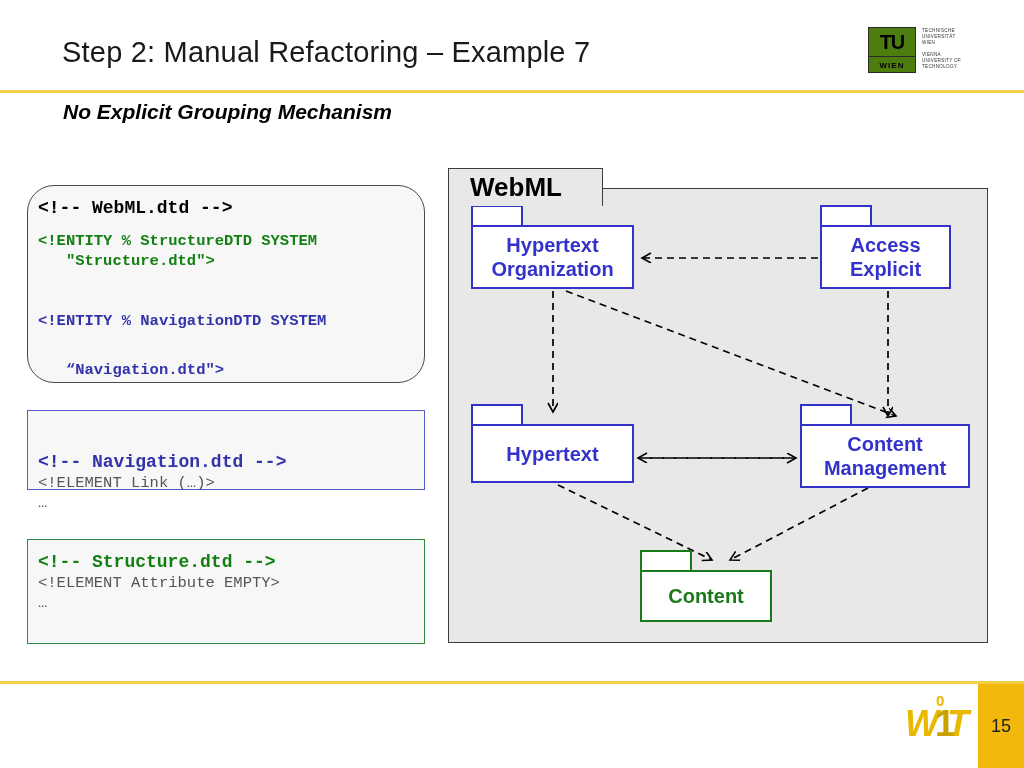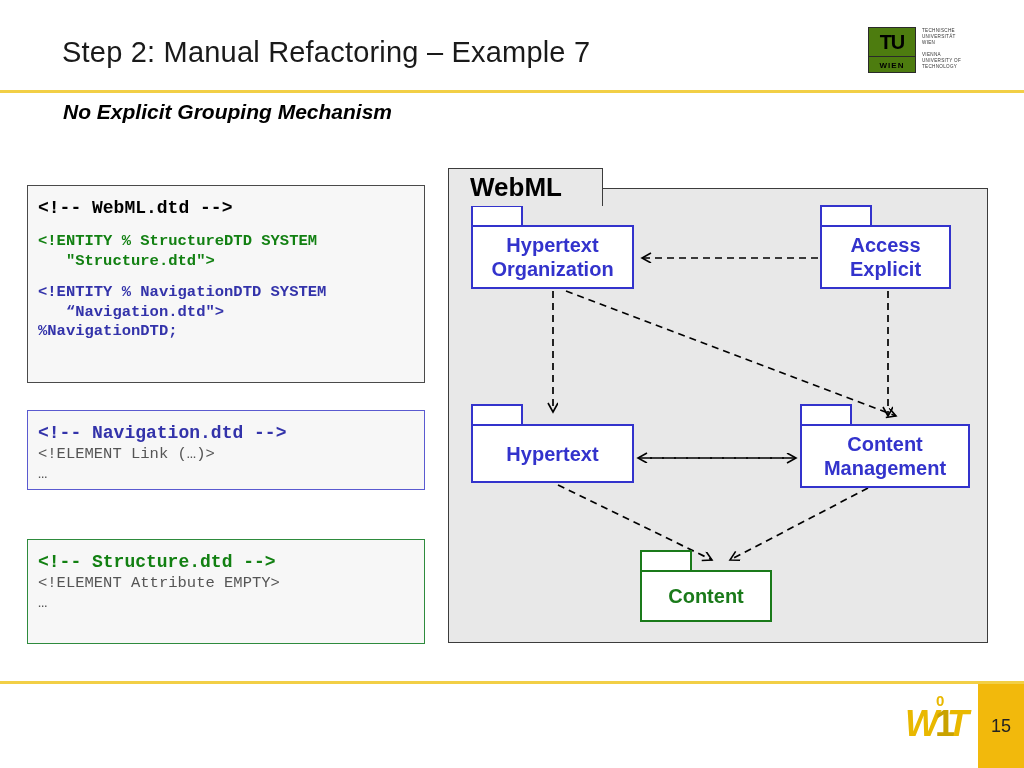--- a/index.html
+++ b/index.html
@@ -148,21 +148,21 @@
     line-height: 19.5px;
     white-space: pre;
   }
   .code-line.big {
     font-size: 18px;
     line-height: 24px;
     font-weight: bold;
   }
   .c-black { color: #000000; }
   .c-green { color: #128012; font-weight: bold; }
-  .c-blue  { color: #3333aa; font-weight: bold; }
+  .c-blue  { color: #3333aa; font-weight: bold; margin-top: 29px; }
   .c-gray  { color: #555555; }
   .code-spacer { height: 12px; }
 
   
   .webml-tab {
     position: absolute;
     left: 448px;
     top: 168px;
     width: 155px;
     height: 38px;
@@ -340,21 +340,21 @@
     <div>Technische</div>
     <div>Universität</div>
     <div>Wien</div>
     <div class="gap"></div>
     <div>Vienna</div>
     <div>University of</div>
     <div>Technology</div>
   </div>
 </div>
 
-<div class="code-box" id="code-webml" style="border-color: rgb(74, 74, 74);">
+<div class="code-box" id="code-webml" style="border-color: rgb(74, 74, 74); border-radius: 27px;">
     <div class="code-line big c-black">&lt;!-- WebML.dtd --&gt;</div>
     <div class="code-spacer"></div>
     <div class="code-line c-green">&lt;!ENTITY % StructureDTD SYSTEM</div>
     <div class="code-line c-green">   "Structure.dtd"&gt;</div>
     <div class="code-spacer"></div>
     <div class="code-line c-blue">&lt;!ENTITY % NavigationDTD SYSTEM</div>
     <div class="code-line c-blue">   “Navigation.dtd"&gt;</div>
     <div class="code-line c-blue">%NavigationDTD;</div>
   </div>
 <div class="code-box" id="code-navigation" style="border-color: rgb(90, 90, 208);">

